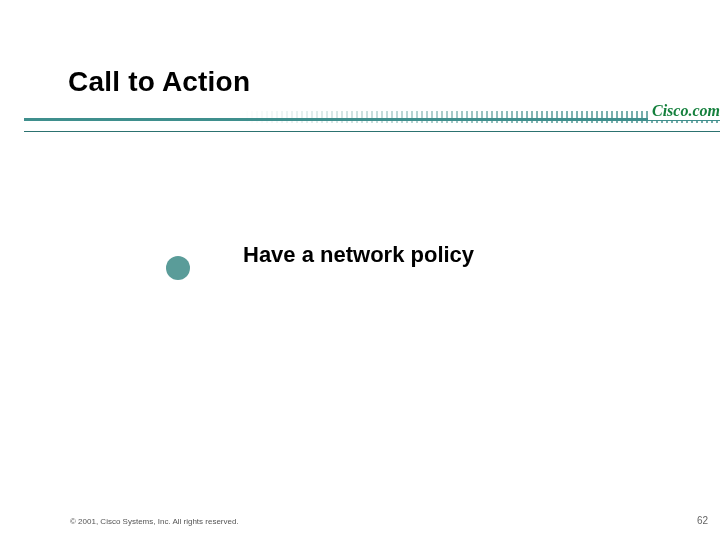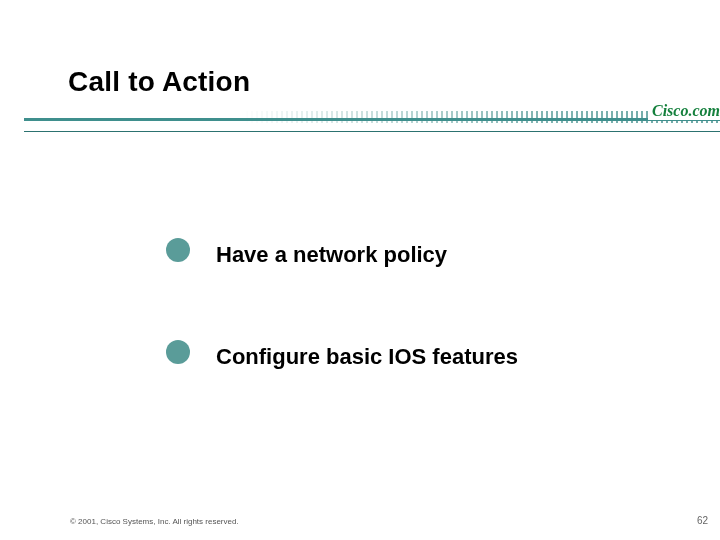--- a/index.html
+++ b/index.html
@@ -16,21 +16,21 @@
   .ticks { position: absolute; left: 205px; top: 75px; width: 515px; height: 24px; overflow: hidden; }
   .ticks .grad { width: 100%; height: 100%;
     background-image: repeating-linear-gradient(90deg, #6ca8a6 0 2px, transparent 2px 5px);
     -webkit-mask-image: linear-gradient(90deg, rgba(0,0,0,0) 0%, rgba(0,0,0,0.85) 60%, #000 100%);
             mask-image: linear-gradient(90deg, rgba(0,0,0,0) 0%, rgba(0,0,0,0.85) 60%, #000 100%);
   }
   .brand { position: absolute; right: 20px; top: 78px; font-style: italic; font-weight: 700; font-size: 16px; color: #15803d;
            font-family: "Times New Roman", Times, serif; background:#fff; padding:0 4px; }
 
   .content { position: absolute; left: 118px; top: 182px; width: 520px; }
-  .item { display: flex; align-items: flex-start; margin-bottom: 28px; }
+  .item { display: flex; align-items: flex-end; margin-bottom: 28px; gap: 27px; }
   .bullet { width: 7px; height: 7px; border-radius: 50%; background: #5a9c99; margin-right: 14px; margin-top: 8px; flex: none; }
   .text { font-size: 22px; font-weight: 700; }
 
   .footer-left { position: absolute; left: 34px; bottom: 26px; font-size: 8px; color: #555; }
   .footer-right { position: absolute; right: 24px; bottom: 26px; font-size: 10px; color: #666; }
 </style>
 </head>
 <body>
 
 <div class="slide">
@@ -40,21 +40,17 @@
       <div class="grad"></div>
     </div>
   <div class="band"></div>
   <div class="brand">Cisco.com</div>
 
   <div class="content">
     <div class="item">
       <span class="bullet"></span>
       <span class="text">Have a network policy</span>
     </div>
-    <div class="item">
-      <span class="bullet"></span>
-      <span class="text">Configure basic IOS features</span>
-    </div>
   </div>
 
   <div class="footer-left">© 2001, Cisco Systems, Inc. All rights reserved.</div>
   <div class="footer-right">62</div>
 </div>
 
 </body></html>

